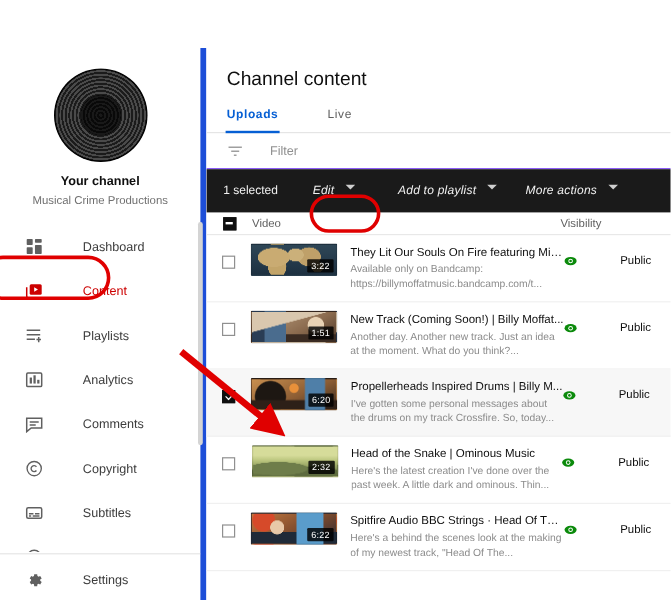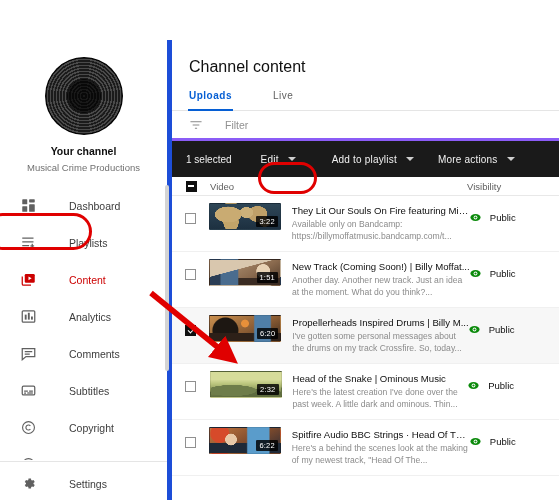--- a/index.html
+++ b/index.html
@@ -137,35 +137,35 @@
     letter-spacing: .5px; cursor: pointer; position: relative; text-align: right;
   }
   .tab.active { color: #065fd4; font-weight: bold; }
   .tab.active::after {
     content: ""; position: absolute;
     left: -1px; right: 3px; bottom: -1px;
     height: 2.5px; background: #065fd4;
   }
   .filterbar {
     height: 30px; display: flex; align-items: center;
-    padding-left: 17px; border-bottom: 3px solid #8b5cf6;
+    padding-left: 17px; border-bottom: 1px solid #8b5cf6;
   }
   .filter-icon { width: 14px; height: 10px; opacity: .6; }
   .filter-lbl { font-size: 10.5px; color: #909090; margin-left: 22px; }
 
   
   .actionbar {
     height: 36px; background: #1a1a1a;
     display: flex; align-items: center; padding-left: 14px;
     position: relative;
   }
   .sel-count { font-size: 10px; color: #f1f1f1; }
   .act-btn {
-    display: flex; align-items: center;
-    margin-left: 26px; cursor: pointer;
+    display: flex; 
+    margin-left: 26px; cursor: pointer; font-style: italic;
   }
   .act-lbl {
     font-size: 10px; color: #f1f1f1; letter-spacing: .2px;
   }
   .caret {
     width: 0; height: 0; margin-left: 9px;
     border-left: 4px solid transparent;
     border-right: 4px solid transparent;
     border-top: 4.5px solid #cfcfcf;
   }
@@ -229,20 +229,21 @@
   }
   .vdesc {
     font-size: 8.6px; color: #8b8b8b;
     line-height: 11.5px; margin-top: 2px;
     display: -webkit-box; -webkit-line-clamp: 2; -webkit-box-orient: vertical;
     overflow: hidden;
   }
   .vis-cell {
     width: 92px; display: flex; align-items: flex-end;
     padding-top: 9px;
+    gap: 27px;
   }
   .eye { width: 11px; height: 11px; flex: none; }
   .vis-lbl { font-size: 9.5px; color: #0f0f0f; margin-left: 9px; }
 
   
   .th-map {
     background:
       radial-gradient(ellipse 22px 13px at 26% 42%, #c9ab72 0 60%, transparent 62%),
       radial-gradient(ellipse 13px 16px at 30% 72%, #c2a469 0 58%, transparent 60%),
       radial-gradient(ellipse 11px 9px at 52% 34%, #cbb07a 0 60%, transparent 62%),
@@ -324,44 +325,44 @@
           <svg width="15" height="15" viewBox="0 0 24 24" fill="currentColor">
             <rect x="2" y="2" width="8" height="8" rx="1"></rect>
               <rect x="13" y="2" width="9" height="5" rx="1"></rect>
             <rect x="2" y="13" width="8" height="9" rx="1"></rect>
               <rect x="13" y="10" width="9" height="12" rx="1"></rect>
           </svg>
         </span>
         <span class="nlbl">Dashboard</span>
       </div>
 
+      <div class="navitem active">
+        <span class="nic">
+          <svg width="15" height="15" viewBox="0 0 24 24" fill="none" stroke="currentColor" stroke-width="2">
+            <rect x="6" y="3" width="16" height="14" rx="2" fill="currentColor" stroke="none"></rect>
+            <path d="M2 7v12a2 2 0 002 2h12"></path>
+            <polygon points="12,7 12,13 17,10" fill="#fff" stroke="none"></polygon>
+          </svg>
+        </span>
+        <span class="nlbl">Content</span>
+      </div>
+
       <div class="navitem">
         <span class="nic">
           <svg width="15" height="15" viewBox="0 0 24 24" stroke="currentColor" stroke-width="2">
             <line x1="2" y1="5" x2="20" y2="5"></line>
               <line x1="2" y1="11" x2="20" y2="11"></line>
             <line x1="2" y1="17" x2="13" y2="17"></line>
             <line x1="18" y1="14" x2="18" y2="21"></line>
               <line x1="15" y1="17.5" x2="21" y2="17.5"></line>
           </svg>
         </span>
         <span class="nlbl">Playlists</span>
       </div>
 
-      <div class="navitem active">
-        <span class="nic">
-          <svg width="15" height="15" viewBox="0 0 24 24" fill="none" stroke="currentColor" stroke-width="2">
-            <rect x="6" y="3" width="16" height="14" rx="2" fill="currentColor" stroke="none"></rect>
-            <path d="M2 7v12a2 2 0 002 2h12"></path>
-            <polygon points="12,7 12,13 17,10" fill="#fff" stroke="none"></polygon>
-          </svg>
-        </span>
-        <span class="nlbl">Content</span>
-      </div>
-
       <div class="navitem">
         <span class="nic">
           <svg width="15" height="15" viewBox="0 0 24 24" fill="none" stroke="currentColor" stroke-width="2">
             <rect x="2" y="3" width="20" height="18" rx="1.5"></rect>
             <rect x="6" y="9" width="3" height="8" fill="currentColor" stroke="none"></rect>
             <rect x="11" y="6" width="3" height="11" fill="currentColor" stroke="none"></rect>
             <rect x="16" y="12" width="3" height="5" fill="currentColor" stroke="none"></rect>
           </svg>
         </span>
         <span class="nlbl">Analytics</span>
@@ -369,43 +370,43 @@
 
       <div class="navitem">
         <span class="nic">
           <svg width="15" height="15" viewBox="0 0 24 24" fill="none" stroke="currentColor" stroke-width="2">
             <path d="M2 4h20v13H8l-6 5z"></path>
             <line x1="6" y1="9" x2="18" y2="9"></line>
               <line x1="6" y1="13" x2="14" y2="13"></line>
           </svg>
         </span>
         <span class="nlbl">Comments</span>
+      </div>
+
+      <div class="navitem">
+        <span class="nic">
+          <svg width="15" height="15" viewBox="0 0 24 24" fill="none" stroke="currentColor" stroke-width="1.8">
+            <circle cx="12" cy="12" r="9.5"></circle>
+            <path d="M15 9.5a4 4 0 100 5" stroke-width="1.8"></path>
+          </svg>
+        </span>
+        <span class="nlbl">Copyright</span>
       </div>
 
       <div class="navitem">
         <span class="nic">
           <svg width="15" height="15" viewBox="0 0 24 24" fill="none" stroke="currentColor" stroke-width="2">
             <rect x="2" y="5" width="20" height="14" rx="2"></rect>
             <line x1="5" y1="13" x2="11" y2="13"></line>
               <line x1="13" y1="13" x2="19" y2="13"></line>
             <line x1="5" y1="16" x2="8" y2="16"></line>
               <line x1="10" y1="16" x2="19" y2="16"></line>
           </svg>
         </span>
         <span class="nlbl">Subtitles</span>
-      </div>
-
-      <div class="navitem">
-        <span class="nic">
-          <svg width="15" height="15" viewBox="0 0 24 24" fill="none" stroke="currentColor" stroke-width="1.8">
-            <circle cx="12" cy="12" r="9.5"></circle>
-            <path d="M15 9.5a4 4 0 100 5" stroke-width="1.8"></path>
-          </svg>
-        </span>
-        <span class="nlbl">Copyright</span>
       </div>
 
       <div class="nav-clip">
         <div class="navitem" style="height:37px;">
           <span class="nic">
             <svg width="15" height="15" viewBox="0 0 24 24" fill="none" stroke="currentColor" stroke-width="1.8">
               <circle cx="12" cy="12" r="9.5"></circle>
               <path d="M12 6v12M9 9.5a3 3 0 013-2c1.6 0 3 .9 3 2.2 0 2.8-6 1.6-6 4.4 0 1.3 1.4 2.2 3 2.2a3 3 0 003-2"></path>
             </svg>
           </span>

